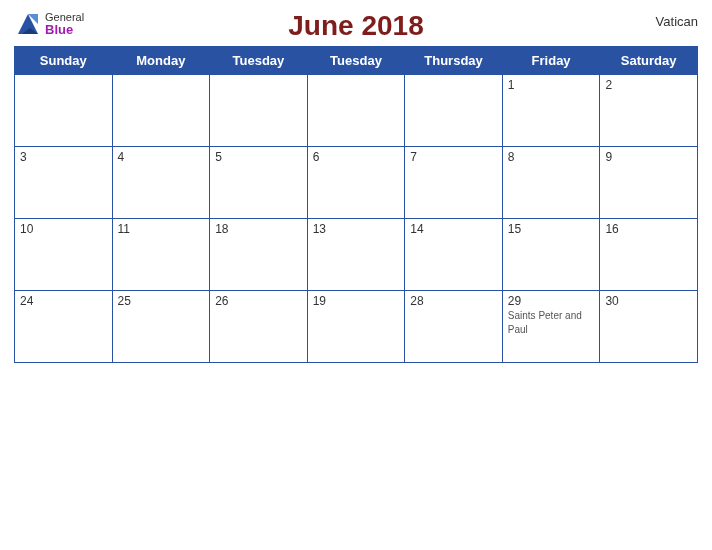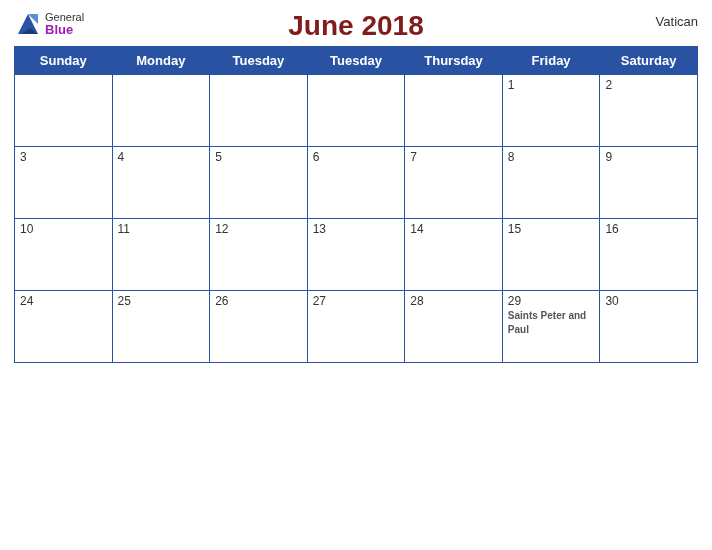--- a/index.html
+++ b/index.html
@@ -91,21 +91,20 @@
       font-size: 12px;
       color: #333;
       font-weight: normal;
       display: block;
     }
     .day-event {
       font-size: 10px;
       color: #555;
       margin-top: 8px;
       line-height: 1.3;
-      font-weight: bold;
     }
     .empty-cell {
       background: #fff;
     }
   </style>
 </head>
 <body>
 
 <div class="calendar-wrapper">
   <div class="header-top">
@@ -175,21 +174,21 @@
           </td>
         </tr>
         <tr>
           <td>
             <span class="day-number">10</span>
           </td>
           <td>
             <span class="day-number">11</span>
           </td>
           <td>
-            <span class="day-number">12</span>
+            <span class="day-number">18</span>
           </td>
           <td>
             <span class="day-number">13</span>
           </td>
           <td>
             <span class="day-number">14</span>
           </td>
           <td>
             <span class="day-number">15</span>
           </td>
@@ -201,21 +200,21 @@
           <td>
             <span class="day-number">24</span>
           </td>
           <td>
             <span class="day-number">25</span>
           </td>
           <td>
             <span class="day-number">26</span>
           </td>
           <td>
-            <span class="day-number">27</span>
+            <span class="day-number">19</span>
           </td>
           <td>
             <span class="day-number">28</span>
           </td>
           <td><span class="day-number">29</span><span class="day-event">Saints Peter and Paul</span></td>
           <td>
             <span class="day-number">30</span>
           </td>
         </tr>
       </tbody>

